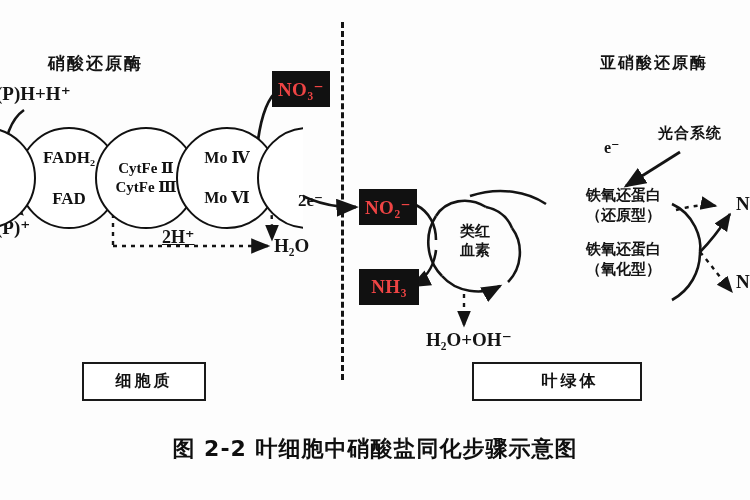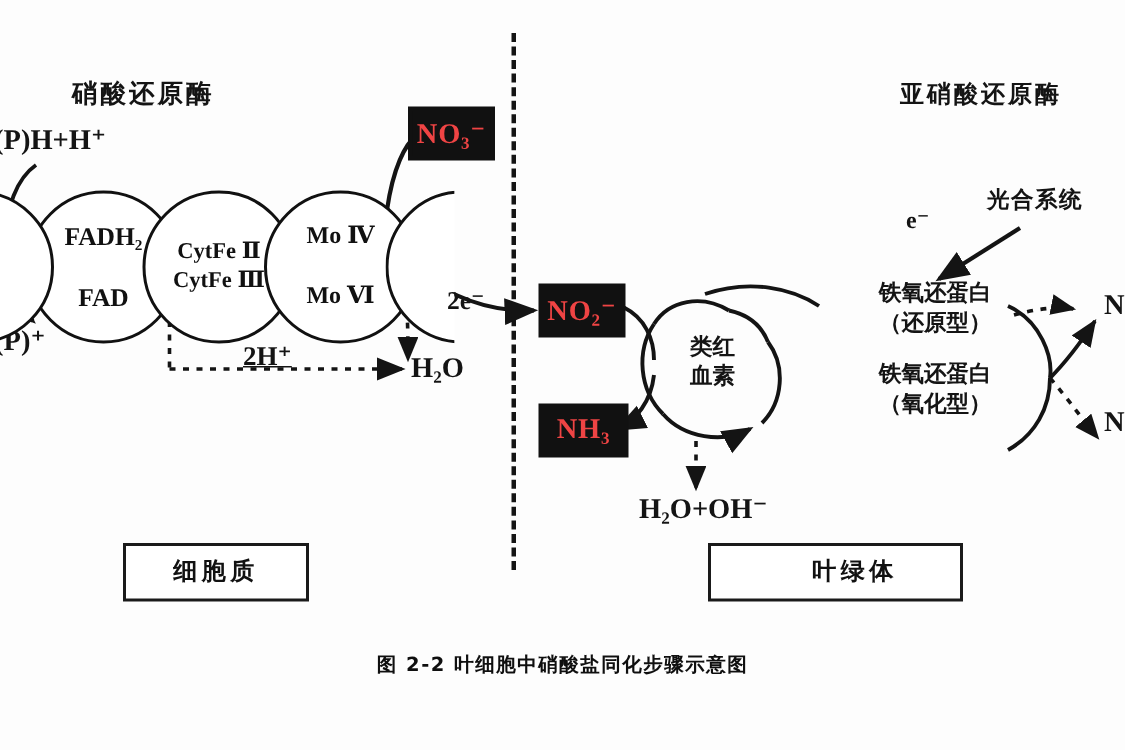--- a/index.html
+++ b/index.html
@@ -209,15 +209,15 @@
   <div class="lbl sci" style="left:736px;top:194px;font-size:19px;">N</div>
 
   <div class="lbl sci" style="left:736px;top:272px;font-size:19px;">N</div>
 
   <div class="lbl sci" style="left:426px;top:330px;font-size:19px;">H₂O+OH⁻</div>
 
   <div class="comp-box" style="left:62px;top:362px;width:120px;height:35px;font-size:16px;margin-left:20px;">细胞质</div>
 
   <div class="comp-box" style="left:472px;top:362px;width:140px;height:35px;font-size:16px;padding-left:26px;">叶绿体</div>
 
-  <div class="caption" style="top:434px;font-size:13px;">图 2-2 叶细胞中硝酸盐同化步骤示意图</div>
+  <div class="caption" style="top:434px;font-size:22px;">图 2-2 叶细胞中硝酸盐同化步骤示意图</div>
 
 </div>
 
 </body></html>

